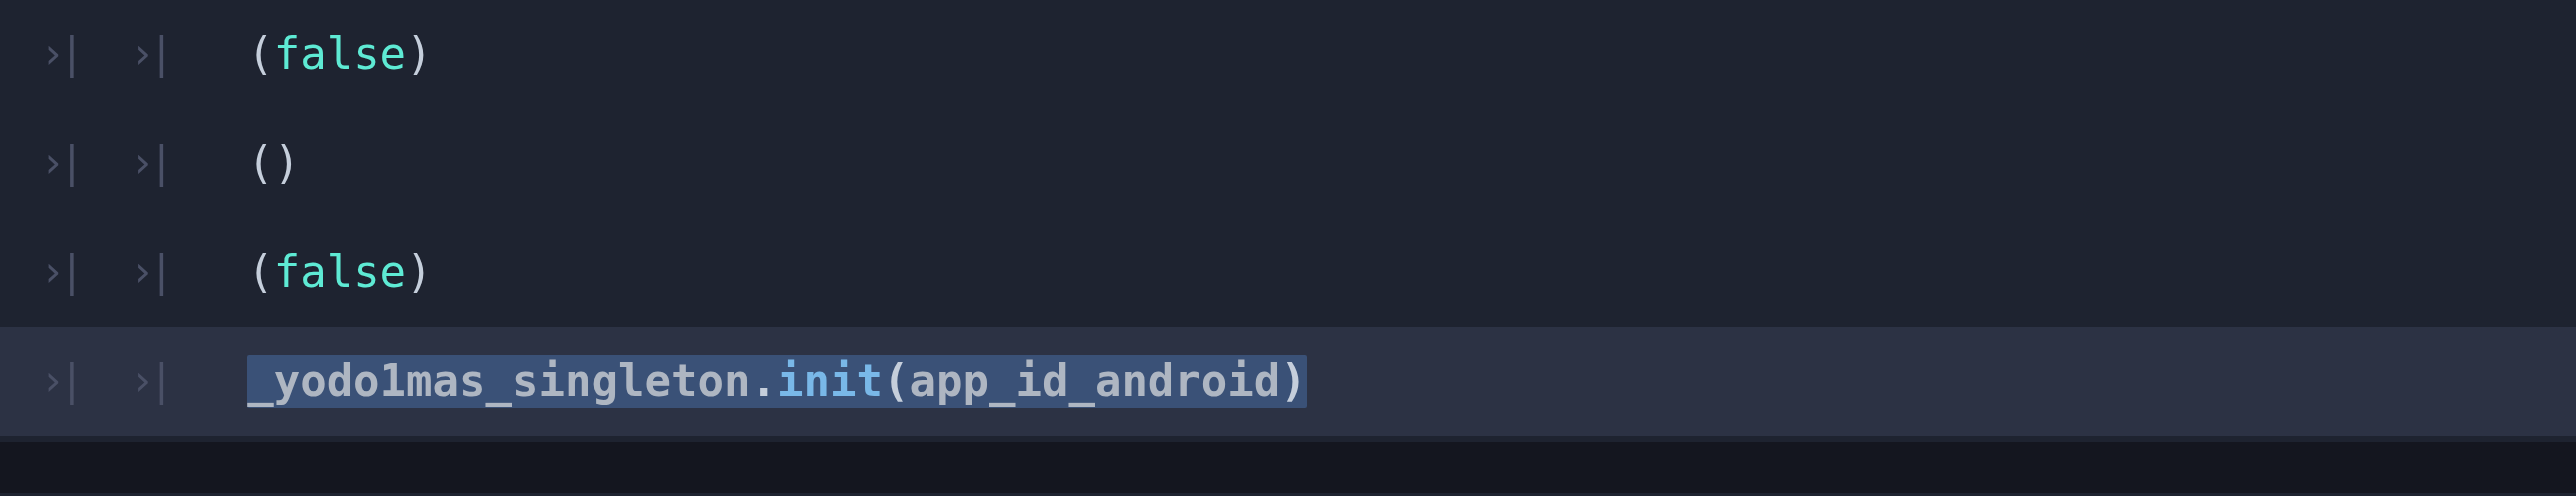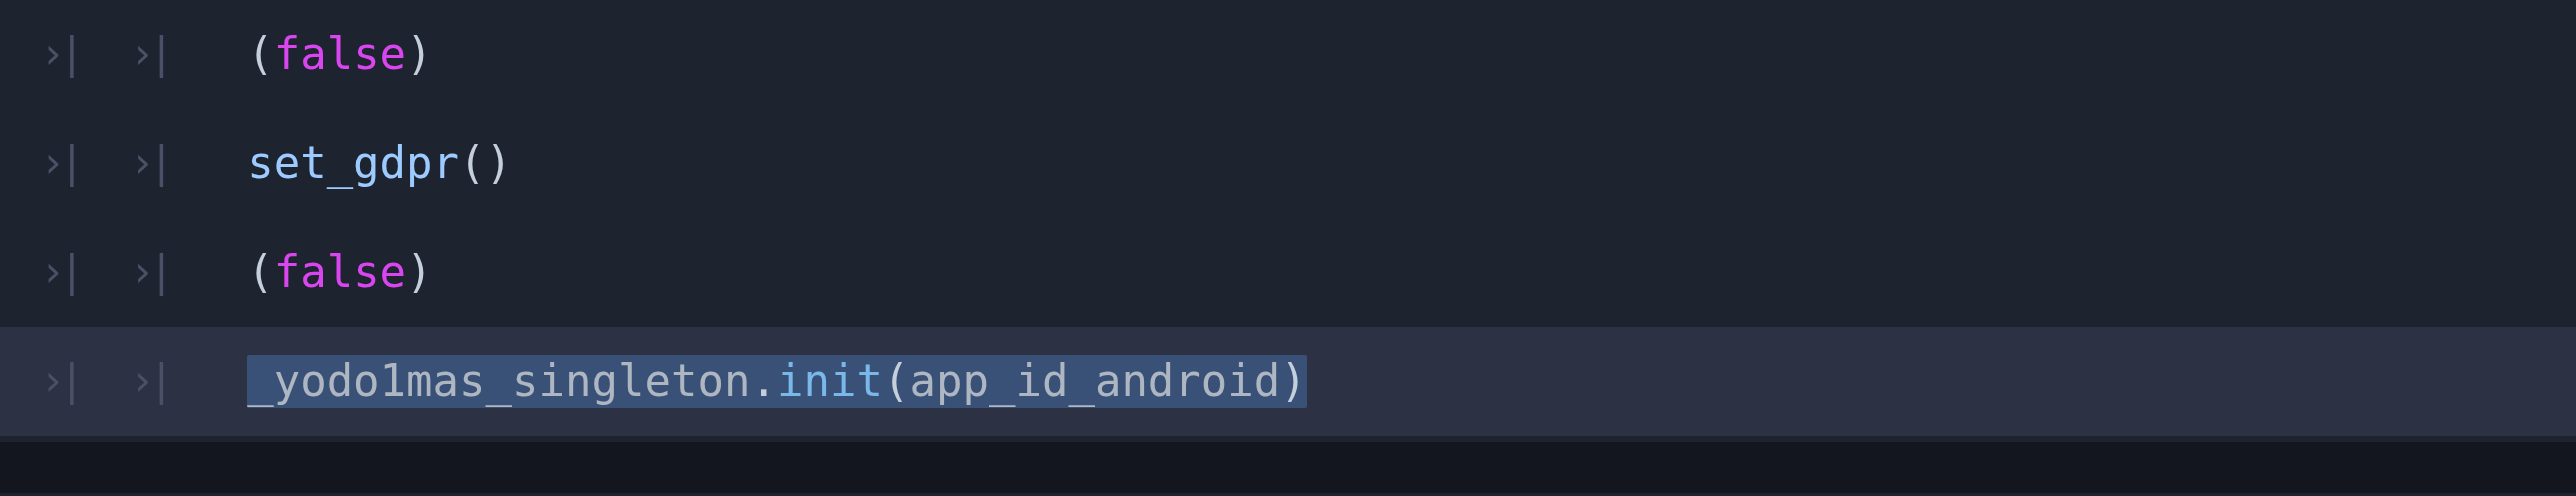--- a/index.html
+++ b/index.html
@@ -27,31 +27,32 @@
       background: #2c3244;
     }
     .indent-guide {
       color: #4a5066;
       font-weight: 300;
       margin-right: 51px;
       font-size: 42px;
       letter-spacing: -6px;
     }
     .func-call { color: #9ecbff; }
-    .keyword-const { color: #d946ef; }
+    .keyword-const { color: #5eead4; }
     .punct { color: #c5cedb; }
     .ident { color: #aeb6c2; }
     .method { color: #79b8e8; }
     .dot { color: #c5cedb; }
     .selection {
       background: #3a5177;
       border-radius: 2px;
     }
     .sel-wrap {
       display: inline;
+      font-weight: bold;
     }
     .last-row-bottom {
       height: 51px;
       background: #14161f;
       width: 100%;
       margin-top: 6px;
     }
     .spacer-indent { display: inline-block; width: 28px; }
   </style>
 </head>
@@ -65,21 +66,20 @@
     <span class="spacer-indent"></span>
       <span class="punct">(</span>
       <span class="keyword-const">false</span>
       <span class="punct">)</span>
   </div>
 
   <div class="line">
     <span class="indent-guide">›|</span>
     <span class="indent-guide">›|</span>
     <span class="spacer-indent"></span>
-    <span class="func-call">set_gdpr</span>
       <span class="punct">(</span>
       <span class="punct">)</span>
   </div>
 
   <div class="line">
     <span class="indent-guide">›|</span>
     <span class="indent-guide">›|</span>
     <span class="spacer-indent"></span>
       <span class="punct">(</span>
       <span class="keyword-const">false</span>

